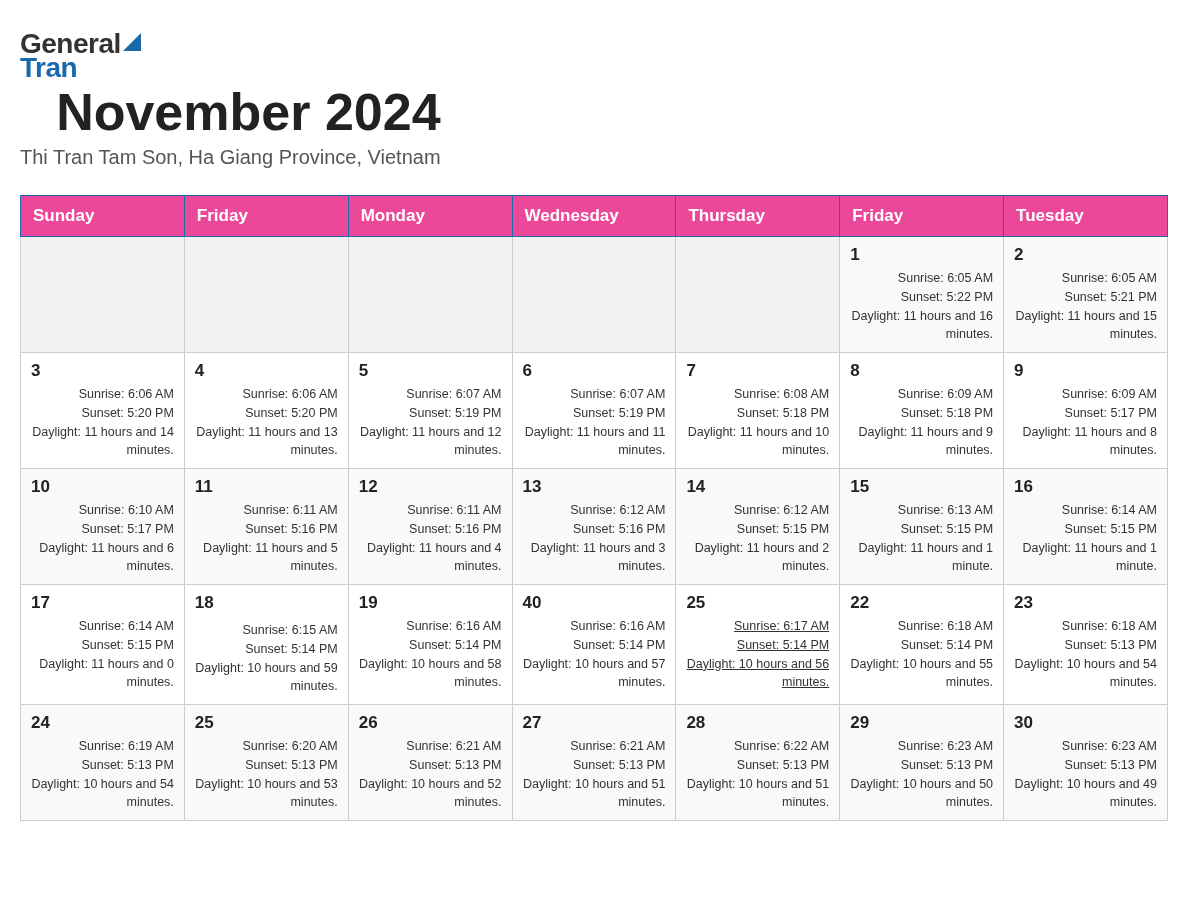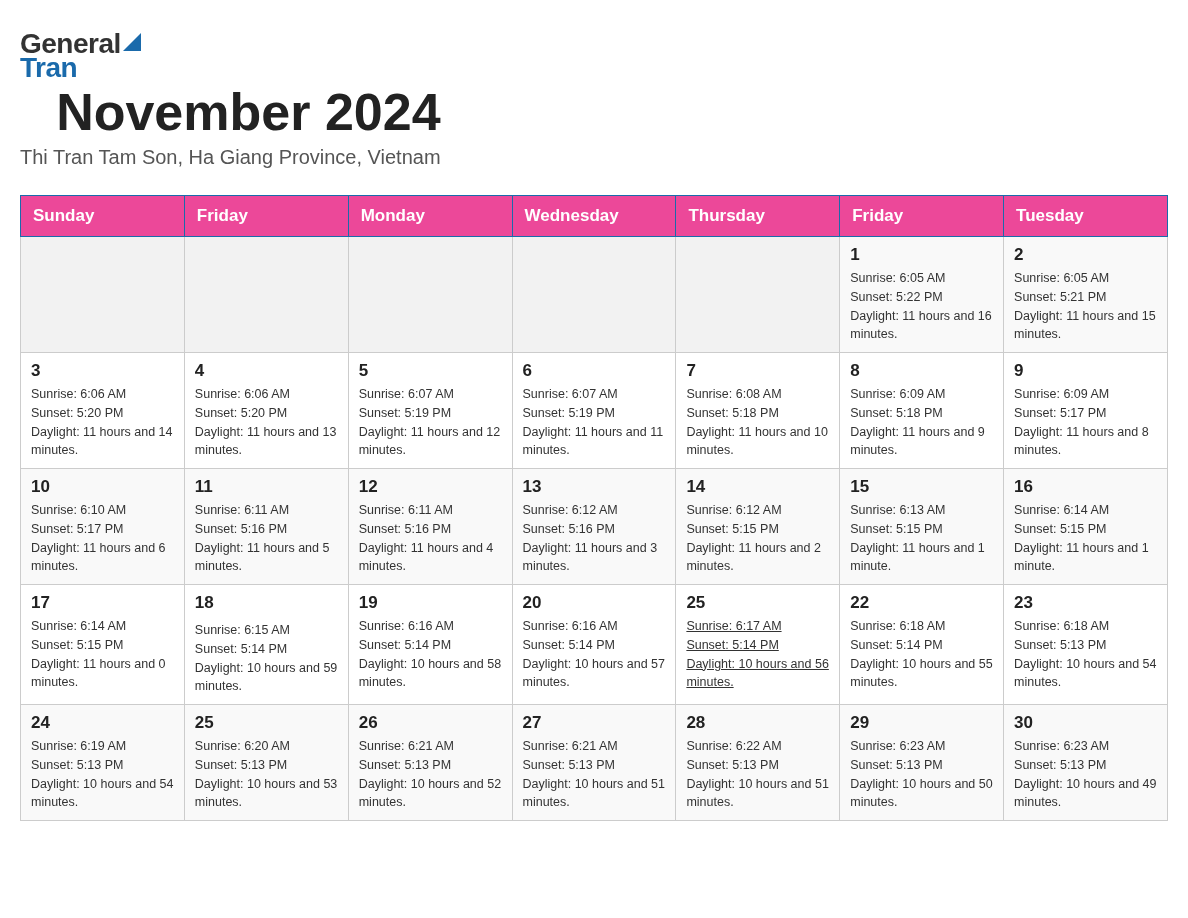--- a/index.html
+++ b/index.html
@@ -68,20 +68,21 @@
       font-size: 17px;
       font-weight: bold;
       color: #222;
       display: block;
       margin-bottom: 4px;
     }
     .day-info {
       font-size: 12.5px;
       color: #333;
       line-height: 1.5;
+      text-align: right;
     }
     .empty-cell {
       background: #f2f2f2 !important;
     }
     .logo-box {
       display: flex;
       flex-direction: column;
       line-height: 1;
     }
   </style>
@@ -239,21 +240,21 @@
 Sunset: 5:14 PM
 Daylight: 10 hours and 59 minutes.</div>
         </td>
         <td>
           <span class="day-number">19</span>
           <div class="day-info" style="white-space: pre-line;">Sunrise: 6:16 AM
 Sunset: 5:14 PM
 Daylight: 10 hours and 58 minutes.</div>
         </td>
         <td>
-          <span class="day-number">20</span>
+          <span class="day-number">40</span>
           <div class="day-info" style="white-space: pre-line;">Sunrise: 6:16 AM
 Sunset: 5:14 PM
 Daylight: 10 hours and 57 minutes.</div>
         </td>
         <td>
           <span class="day-number">25</span>
           <div class="day-info" style="white-space: pre-line; text-decoration: underline;">Sunrise: 6:17 AM
 Sunset: 5:14 PM
 Daylight: 10 hours and 56 minutes.</div>
         </td>

